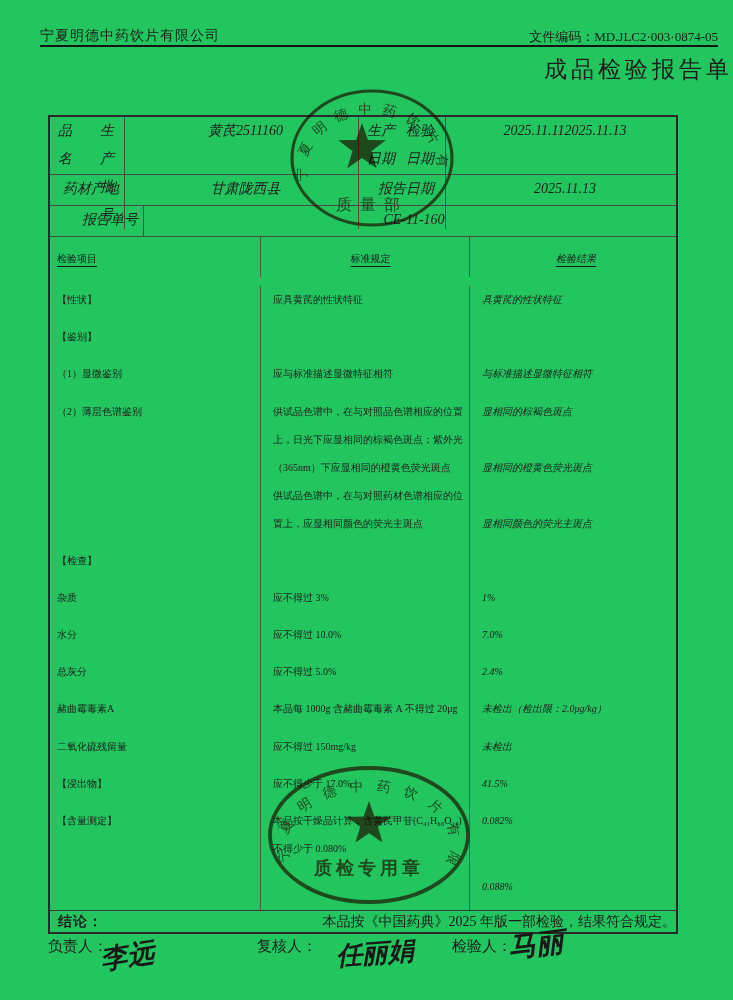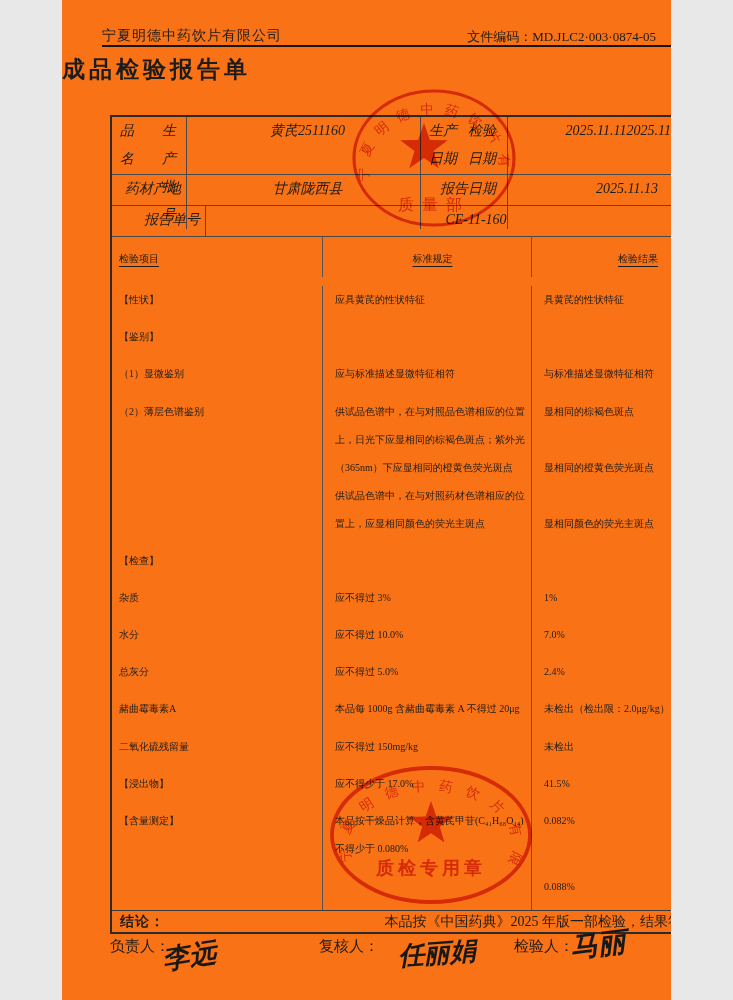--- a/index.html
+++ b/index.html
@@ -1,39 +1,39 @@
 <!DOCTYPE html>
 <html><head>
 <meta charset="utf-8">
 <style>
   html,body{margin:0;padding:0;background:#e8e8e8;}
   .sheet{
-    position:relative;width:609px;height:1000px;background:#f97316;
+    position:relative;width:733px;height:1000px;background:#22c55e;
     font-family:"Liberation Serif","DejaVu Serif",serif;color:#1c1c1c;
     margin:0 auto;overflow:hidden;
   }
   
   .company{position:absolute;left:40px;top:27px;font-size:14px;letter-spacing:1px;}
   .doccode{position:absolute;right:15px;top:28px;font-size:13px;}
   .headrule{position:absolute;left:40px;top:45px;width:678px;height:2px;background:#151515;}
-  .title{position:absolute;left:0;top:54px;width:733px;text-align:left;
-         font-size:23px;font-weight:bold;letter-spacing:4px;}
+  .title{position:absolute;left:0;top:54px;width:733px;text-align:right;
+         font-size:23px;font-weight:normal;letter-spacing:4px;}
   
   .rtable{position:absolute;left:48px;top:115px;width:630px;border:2px solid #2a2a2a;background:transparent;box-sizing:border-box;}
   .rowA1{display:grid;grid-template-columns:74px 234px 87px 1fr;height:57px;border-bottom:1px solid #4a4a4a;}
   .rowA2{display:grid;grid-template-columns:74px 234px 87px 1fr;height:30px;border-bottom:1px solid #4a4a4a;}
   .rowA3{display:grid;grid-template-columns:74px 1fr;height:30px;border-bottom:1px solid #4a4a4a;padding-left:19px;}
   .cellA{display:flex;flex-direction:row;justify-content:center;padding-left:8px;font-size:14px;line-height:28px;box-sizing:border-box;font-style:italic;}
   .bl{border-left:1px solid #4a4a4a;}
   
   .secB{display:grid;grid-template-columns:210px 209px 1fr;border-bottom:1px solid #3a3a3a;min-height:674px;box-sizing:border-box;}
   .secB > div{font-size:10px;line-height:28px;box-sizing:border-box;}
   .c1{padding-left:7px;padding-right:4px;}
   .c2{border-left:1px solid #555;padding-left:12px;padding-right:1px;}
-  .c3{border-left:1px solid #555;padding-left:12px;padding-right:6px;}
+  .c3{border-left:1px solid #555;padding-left:12px;padding-right:6px;font-style:italic;}
   .hcell{padding-top:8px;height:40px;}
   .hc{text-align:center;}
   .und{text-decoration:underline;text-underline-offset:4px;}
   .skip1{margin-top:28px;}
   .skipHalf{margin-top:38px;}
   
   .secC{height:21px;display:flex;align-items:center;padding-left:8px;font-size:14px;box-sizing:border-box;justify-content:space-between;}
   .secC b{letter-spacing:1px;}
   
   .signrow{position:absolute;left:0;top:932px;width:733px;height:60px;font-size:15px;}

